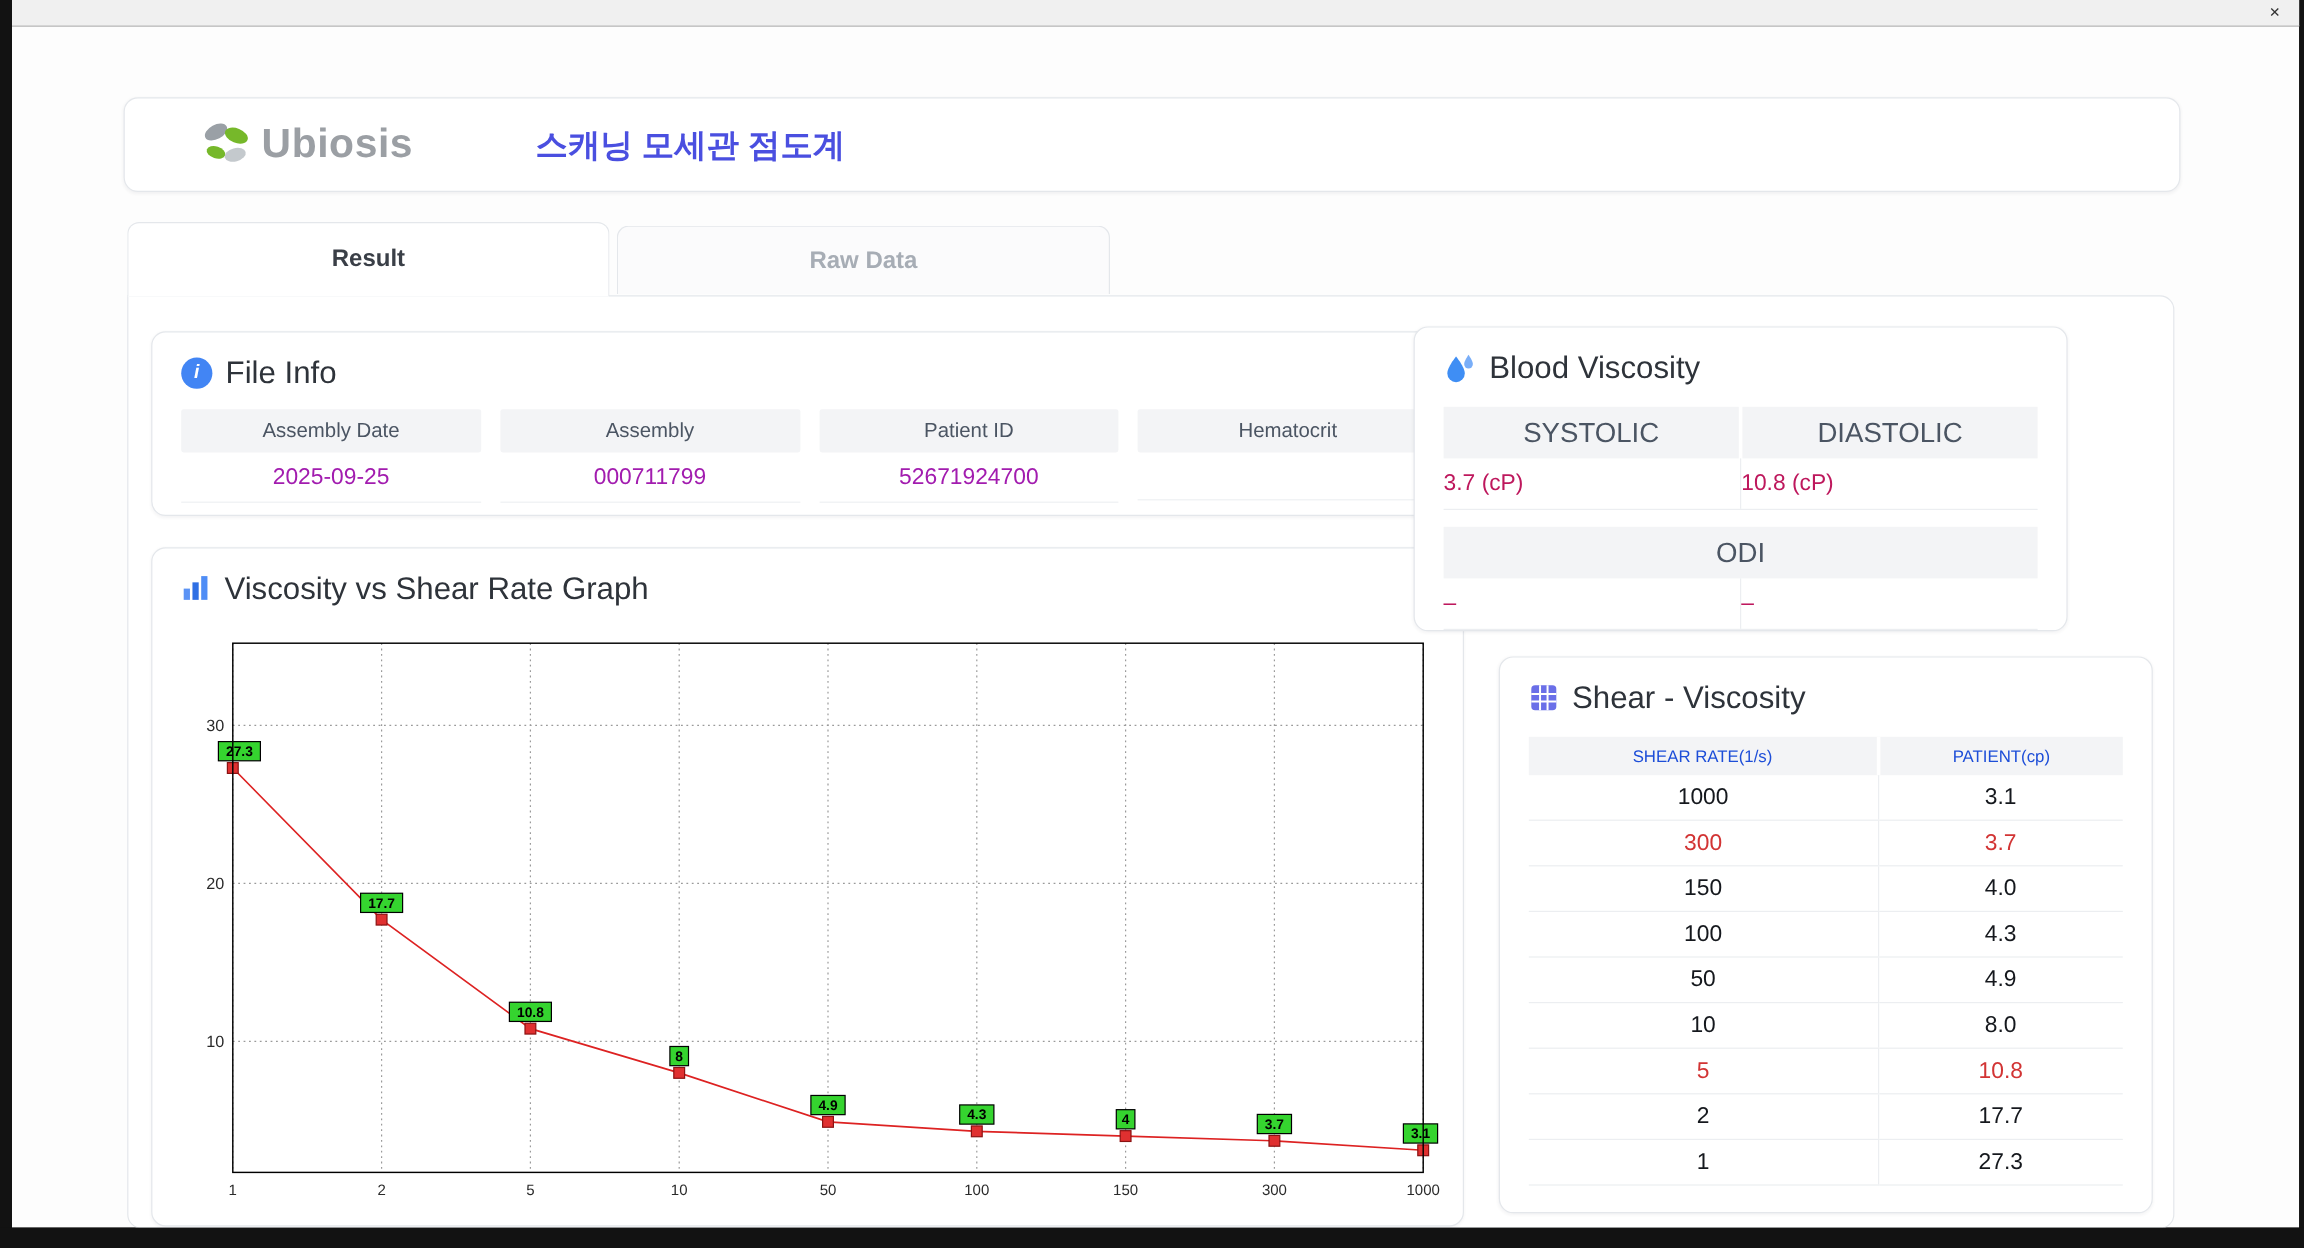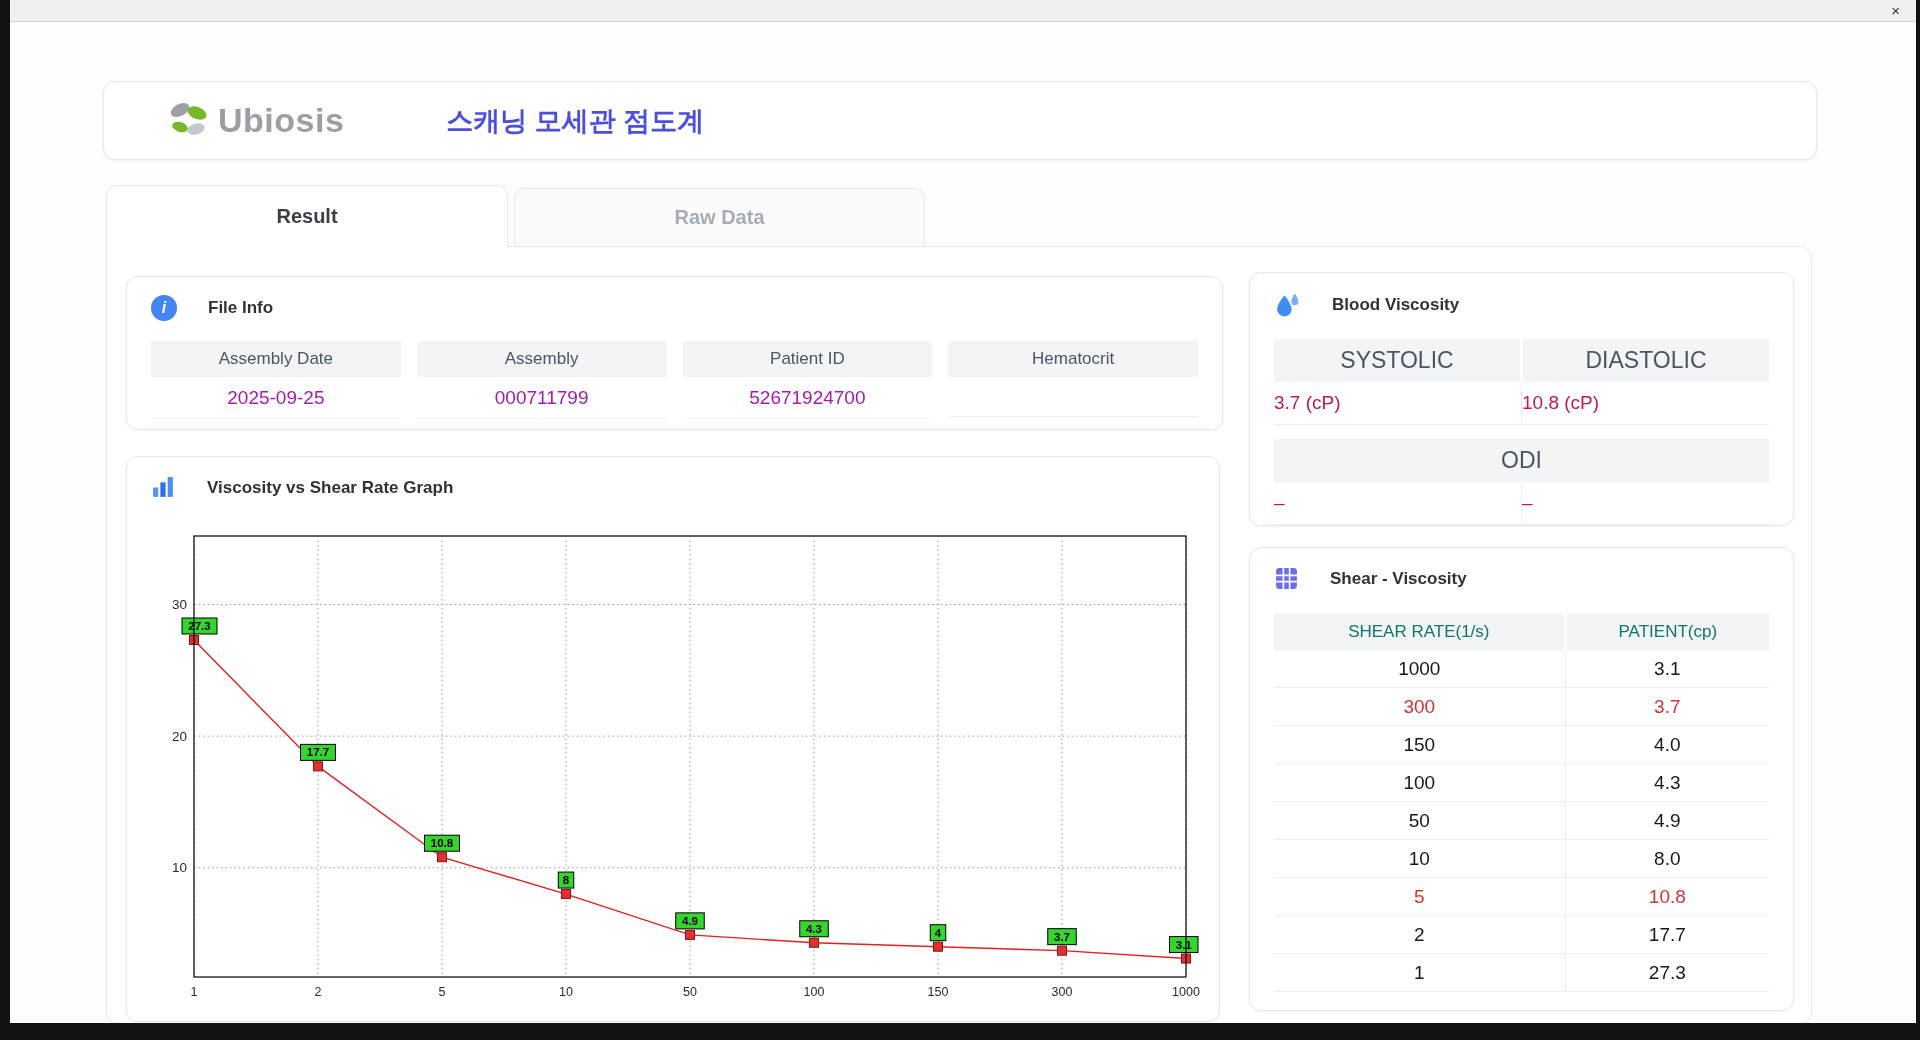--- a/index.html
+++ b/index.html
@@ -48,21 +48,21 @@
   }
   .tab-result  { left:106px; top:185px; width:402px; height:62px; background:#fff; color:#3a3f47; z-index:4; }
   .tab-rawdata { left:514px; top:188px; width:411px; height:57px; background:#fbfbfc; color:#a7adb5; z-index:3; }
   
   .main-panel {
     position:absolute; left:106px; top:246px; width:1706px; height:778px;
     background:#fff; border:1px solid #e4e7eb; border-radius:0 12px 12px 12px; z-index:2;
   }
   
   .card-head { display:flex; align-items:center; gap:11px; padding:18px 24px 10px 24px; }
-  .card-title { font-size:17px; font-weight:700; color:#2e333a;margin-left:20px; }
+  .card-title { font-size:26px; font-weight:400; color:#2e333a; }
   .info-ic {
     display:inline-flex; align-items:center; justify-content:center;
     width:26px; height:26px; border-radius:50%;
     background:#4285f4; color:#fff; font-weight:700; font-size:16px; font-style:italic;
   }
   .ic-wrap { display:inline-flex; align-items:center; }
   
   .file-info-card { left:126px; top:276px; width:1097px; height:154px; }
   .fields-row { position:absolute; left:24px; right:24px; top:64px; display:flex; gap:16px; }
   .field-group { flex:1; }
@@ -71,36 +71,36 @@
     text-align:center; padding:8px 0; border-radius:2px;
   }
   .field-value {
     text-align:center; padding:10px 0 9px 0; font-size:19px; color:#a21caf;
     border-bottom:1px solid #eef0f3; min-height:40px;
   }
   
   .graph-card { left:126px; top:456px; width:1094px; height:566px; }
   .chart-svg { position:absolute; left:30px; top:70px; }
   
-  .blood-card { left:1249px; top:272px; width:545px; height:254px; }
+  .blood-card { left:1178px; top:272px; width:545px; height:254px; }
   .bv-table { position:absolute; left:24px; right:24px; top:66px; }
   .bv-section { margin-bottom:14px; }
   .bv-hrow { display:flex; gap:3px; }
   .bv-hcell {
     flex:1; background:#f3f4f6; color:#4b5563; font-size:23px; font-weight:500;
     text-align:center; padding:8px 0;
   }
   .bv-vrow { display:flex; border-bottom:1px solid #eceef1; }
   .bv-vcell { flex:1; text-align:left; padding:10px 0; font-size:19px; color:#be185d; }
   .bv-vcell + .bv-vcell { border-left:1px solid #eceef1; }
   
   .shear-card { left:1249px; top:547px; width:545px; height:464px; }
   .shear-table { position:absolute; left:24px; right:24px; top:66px; width:calc(100% - 48px); border-collapse:collapse; }
   .shear-table th {
-    background:#f3f4f6; color:#0f766e; font-size:17px; font-weight:500;
+    background:#f3f4f6; color:#1d4ed8; font-size:14px; font-weight:500;
     text-align:center; padding:8px 0;
   }
   .shear-table th + th { border-left:3px solid #fff; }
   .shear-table td {
     text-align:center; padding:7.5px 0; font-size:19px; color:#15181d;
     border-bottom:1px solid #eceef1;
   }
   .shear-table td + td { border-left:1px solid #eceef1; }
   .shear-table tr.hl td { color:#d23434; }
   svg text { font-family: "Liberation Sans", "DejaVu Sans", sans-serif; }

